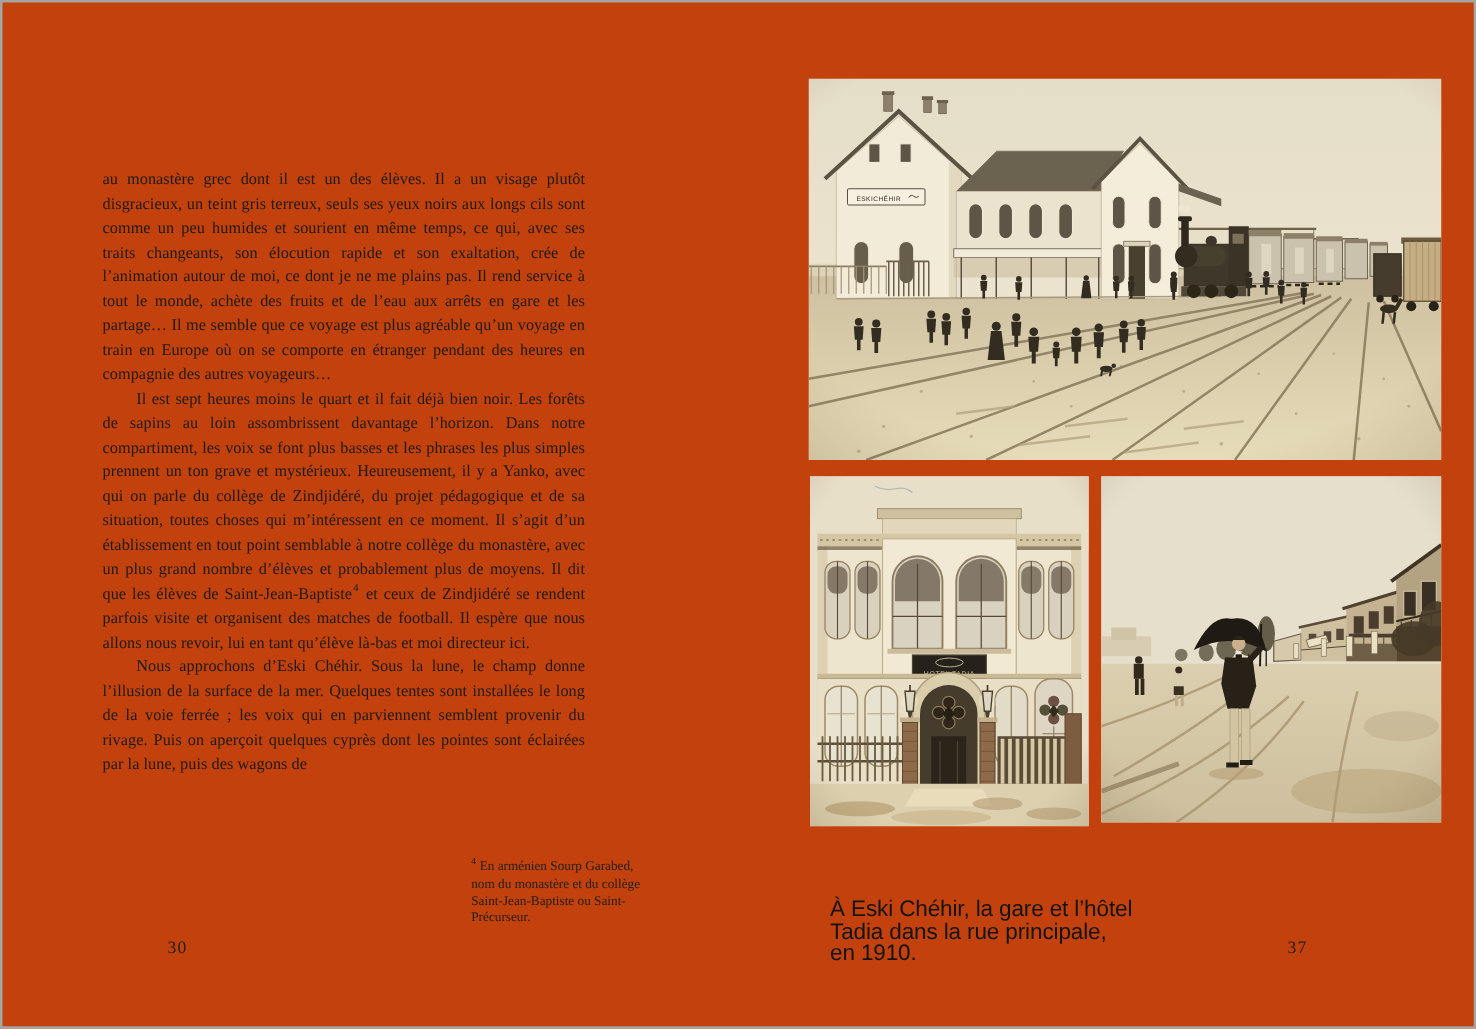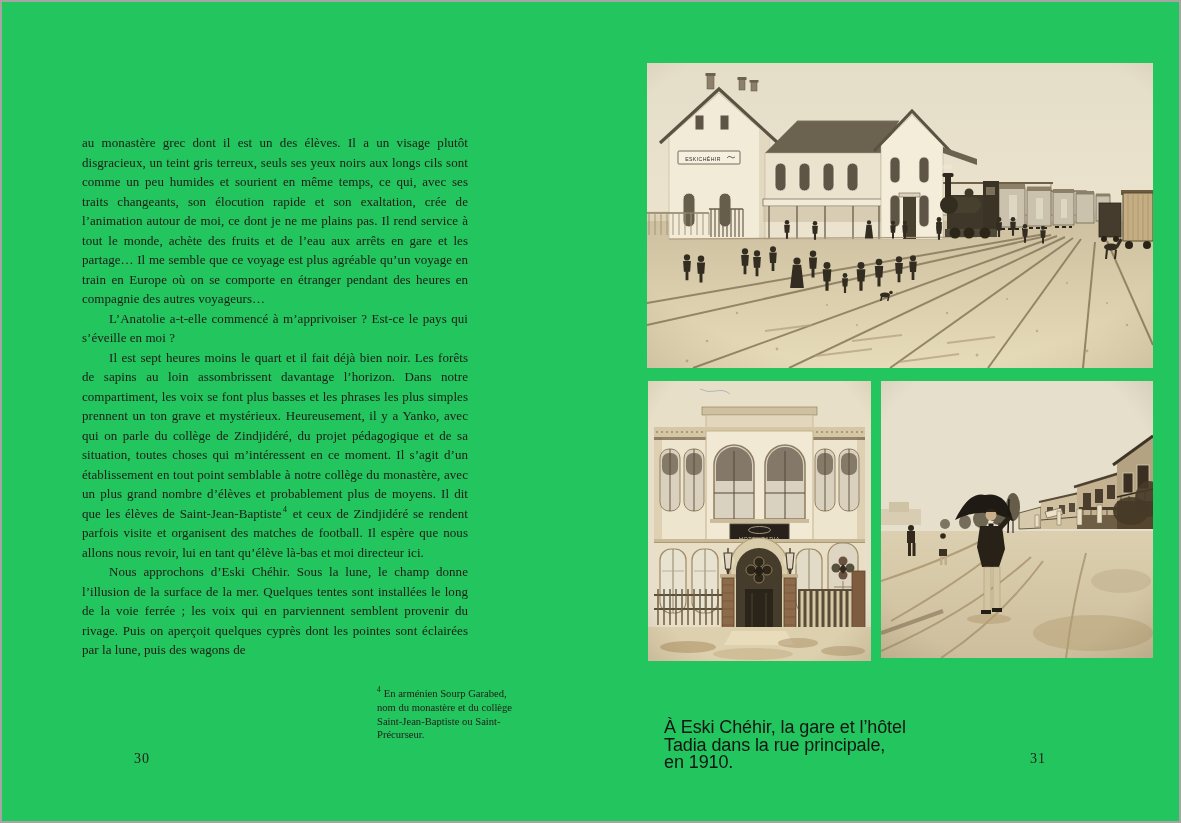--- a/index.html
+++ b/index.html
@@ -1,19 +1,19 @@
 <!DOCTYPE html>
 <html><head>
 <meta charset="utf-8">
 <style>
   html,body{margin:0;padding:0;background:#ffffff;}
   .spread{
     position:relative;
     width:1181px;height:823px;
-    background:#22c55e;
+    background:#c2410c;
     border:2px solid #a6a5a1;
     box-sizing:border-box;
     overflow:hidden;
     font-family:"Liberation Serif","DejaVu Serif",serif;
     color:#1e1b17;
   }
   
   .text-block{
     position:absolute;left:80px;top:131px;width:386px;
     font-size:13px;line-height:19.5px;
@@ -48,21 +48,20 @@
   .caption div{white-space:nowrap;}
 </style>
 </head>
 <body>
 
 <div class="spread">
 
   <div>
     <div class="text-block">
       <p class="para">au monastère grec dont il est un des élèves. Il a un visage plutôt disgracieux, un teint gris terreux, seuls ses yeux noirs aux longs cils sont comme un peu humides et sourient en même temps, ce qui, avec ses traits changeants, son élocution rapide et son exaltation, crée de l’animation autour de moi, ce dont je ne me plains pas. Il rend service à tout le monde, achète des fruits et de l’eau aux arrêts en gare et les partage… Il me semble que ce voyage est plus agréable qu’un voyage en train en Europe où on se comporte en étranger pendant des heures en compagnie des autres voyageurs…</p>
-      <p class="para indent">L’Anatolie a-t-elle commencé à m’apprivoiser ? Est-ce le pays qui s’éveille en moi ?</p>
       <p class="para indent"><span>Il est sept heures moins le quart et il fait déjà bien noir. Les forêts de sapins au loin assombrissent davantage l’horizon. Dans notre compartiment, les voix se font plus basses et les phrases les plus simples prennent un ton grave et mystérieux. Heureusement, il y a Yanko, avec qui on parle du collège de Zindjidéré, du projet pédagogique et de sa situation, toutes choses qui m’intéressent en ce moment. Il s’agit d’un établissement en tout point semblable à notre collège du monastère, avec un plus grand nombre d’élèves et probablement plus de moyens. Il dit que les élèves de Saint-Jean-Baptiste</span><sup class="note-ref">4</sup><span> et ceux de Zindjidéré se rendent parfois visite et organisent des matches de football. Il espère que nous allons nous revoir, lui en tant qu’élève là-bas et moi directeur ici.</span></p>
       <p class="para indent">Nous approchons d’Eski Chéhir. Sous la lune, le champ donne l’illusion de la surface de la mer. Quelques tentes sont installées le long de la voie ferrée ; les voix qui en parviennent semblent provenir du rivage. Puis on aperçoit quelques cyprès dont les pointes sont éclairées par la lune, puis des wagons de</p>
     </div>
 
     <div class="footnote">
       <sup>4</sup><span>En arménien Sourp Garabed, nom du monastère et du collège Saint-Jean-Baptiste ou Saint-Précurseur.</span>
     </div>
 
     <div class="pagenum pagenum-left">30</div>
   </div>
@@ -608,16 +607,16 @@
         <rect x="0" y="0" width="272" height="277" fill="url(#vig3)"></rect>
       </svg>
     </div>
 
     <div class="caption">
       <div>À Eski Chéhir, la gare et l’hôtel</div>
       <div>Tadia dans la rue principale,</div>
       <div>en 1910.</div>
     </div>
 
-    <div class="pagenum pagenum-right">31</div>
+    <div class="pagenum pagenum-right">37</div>
   </div>
 
 </div>
 
 </body></html>

